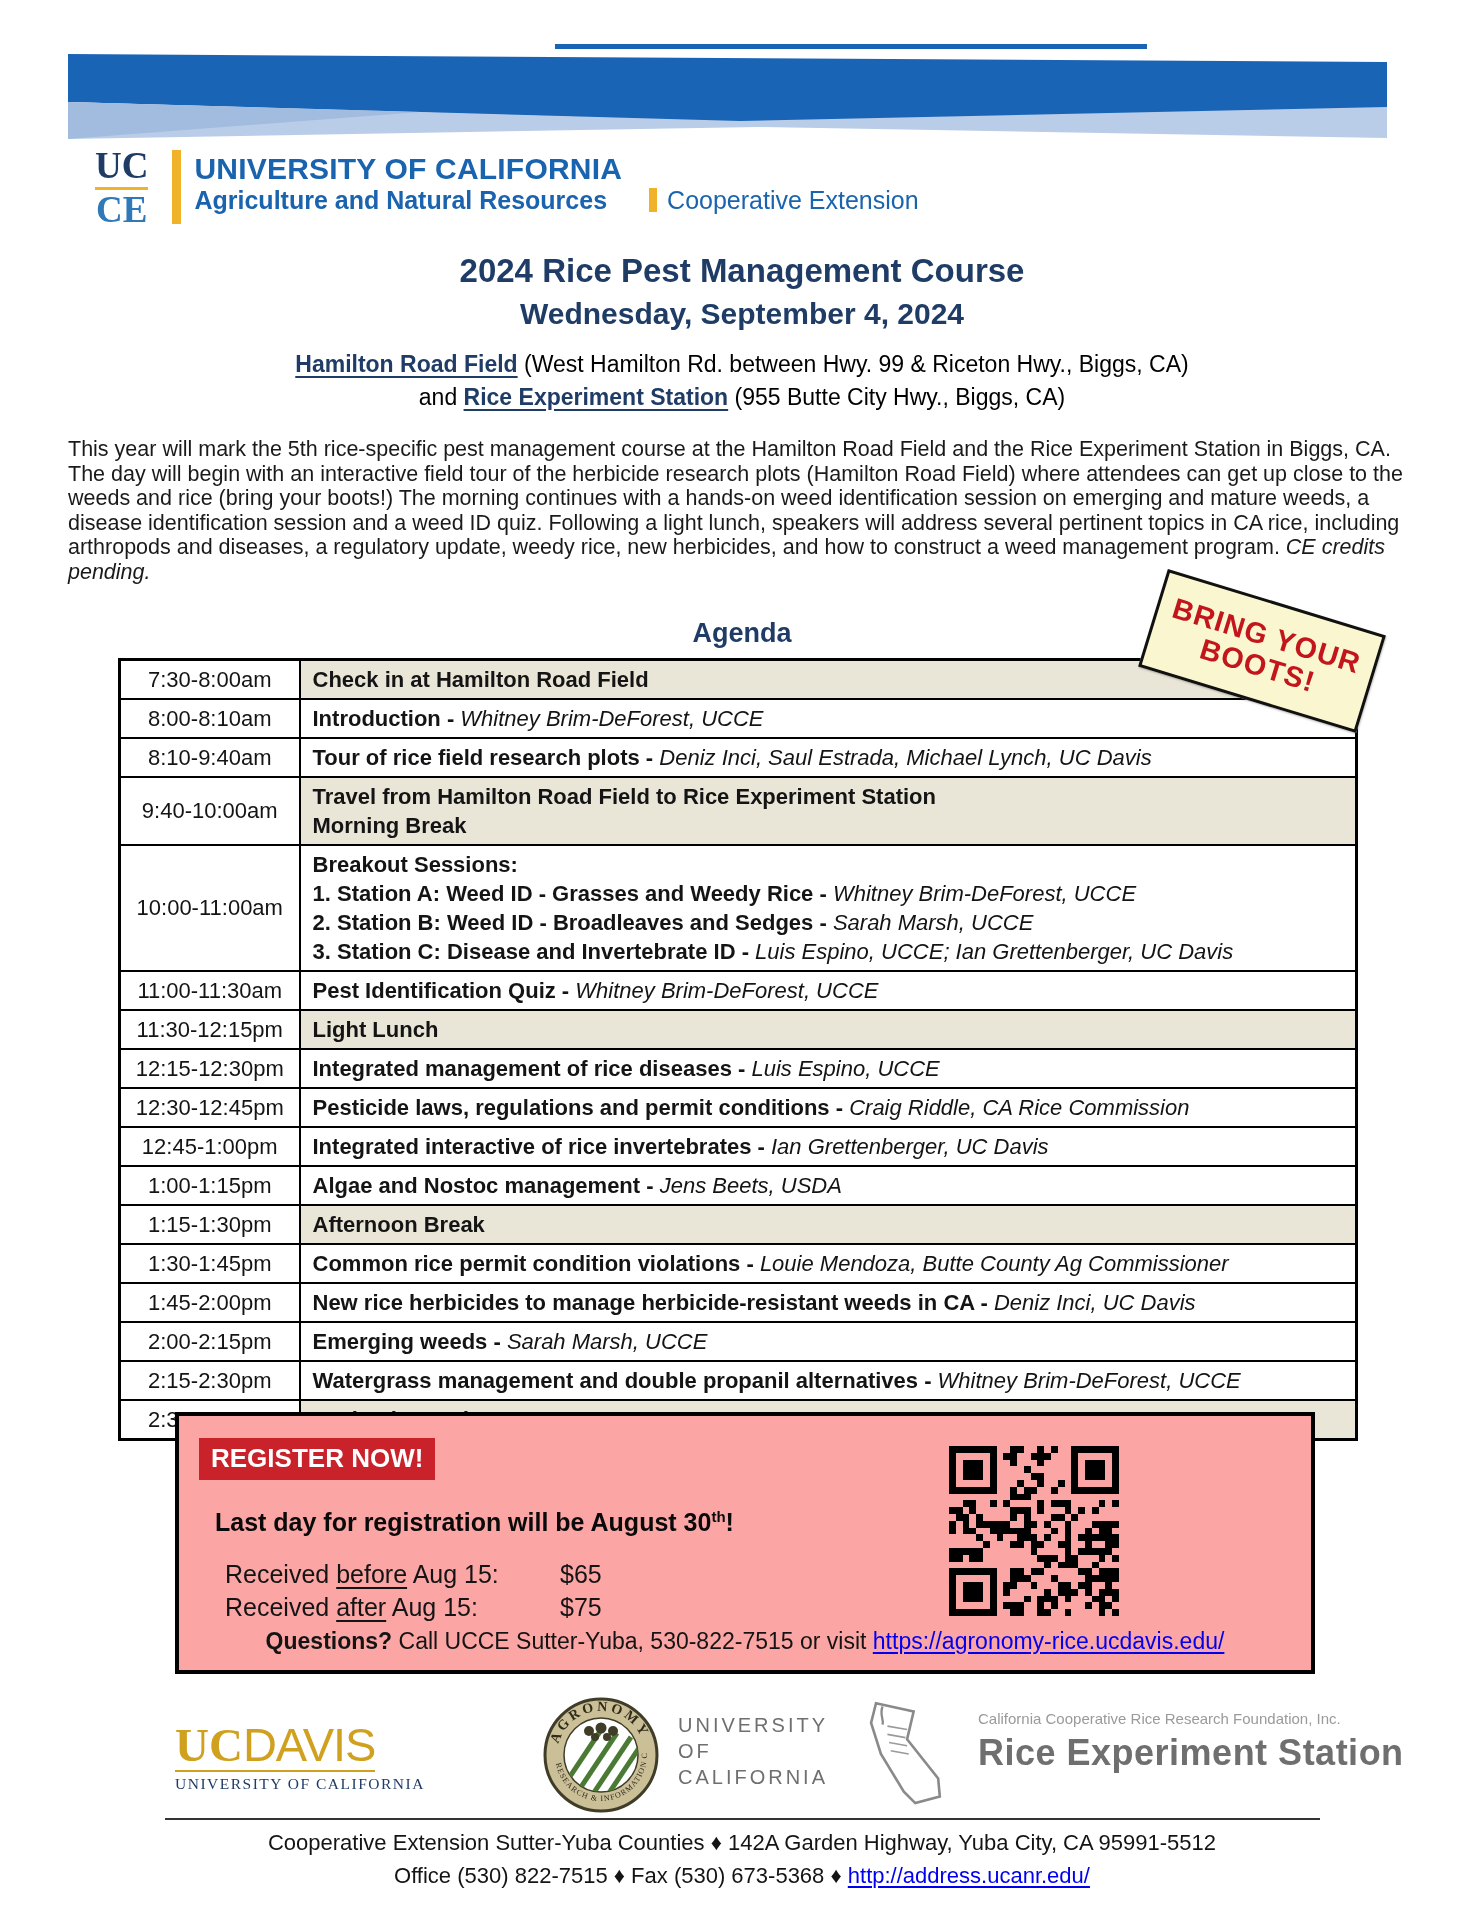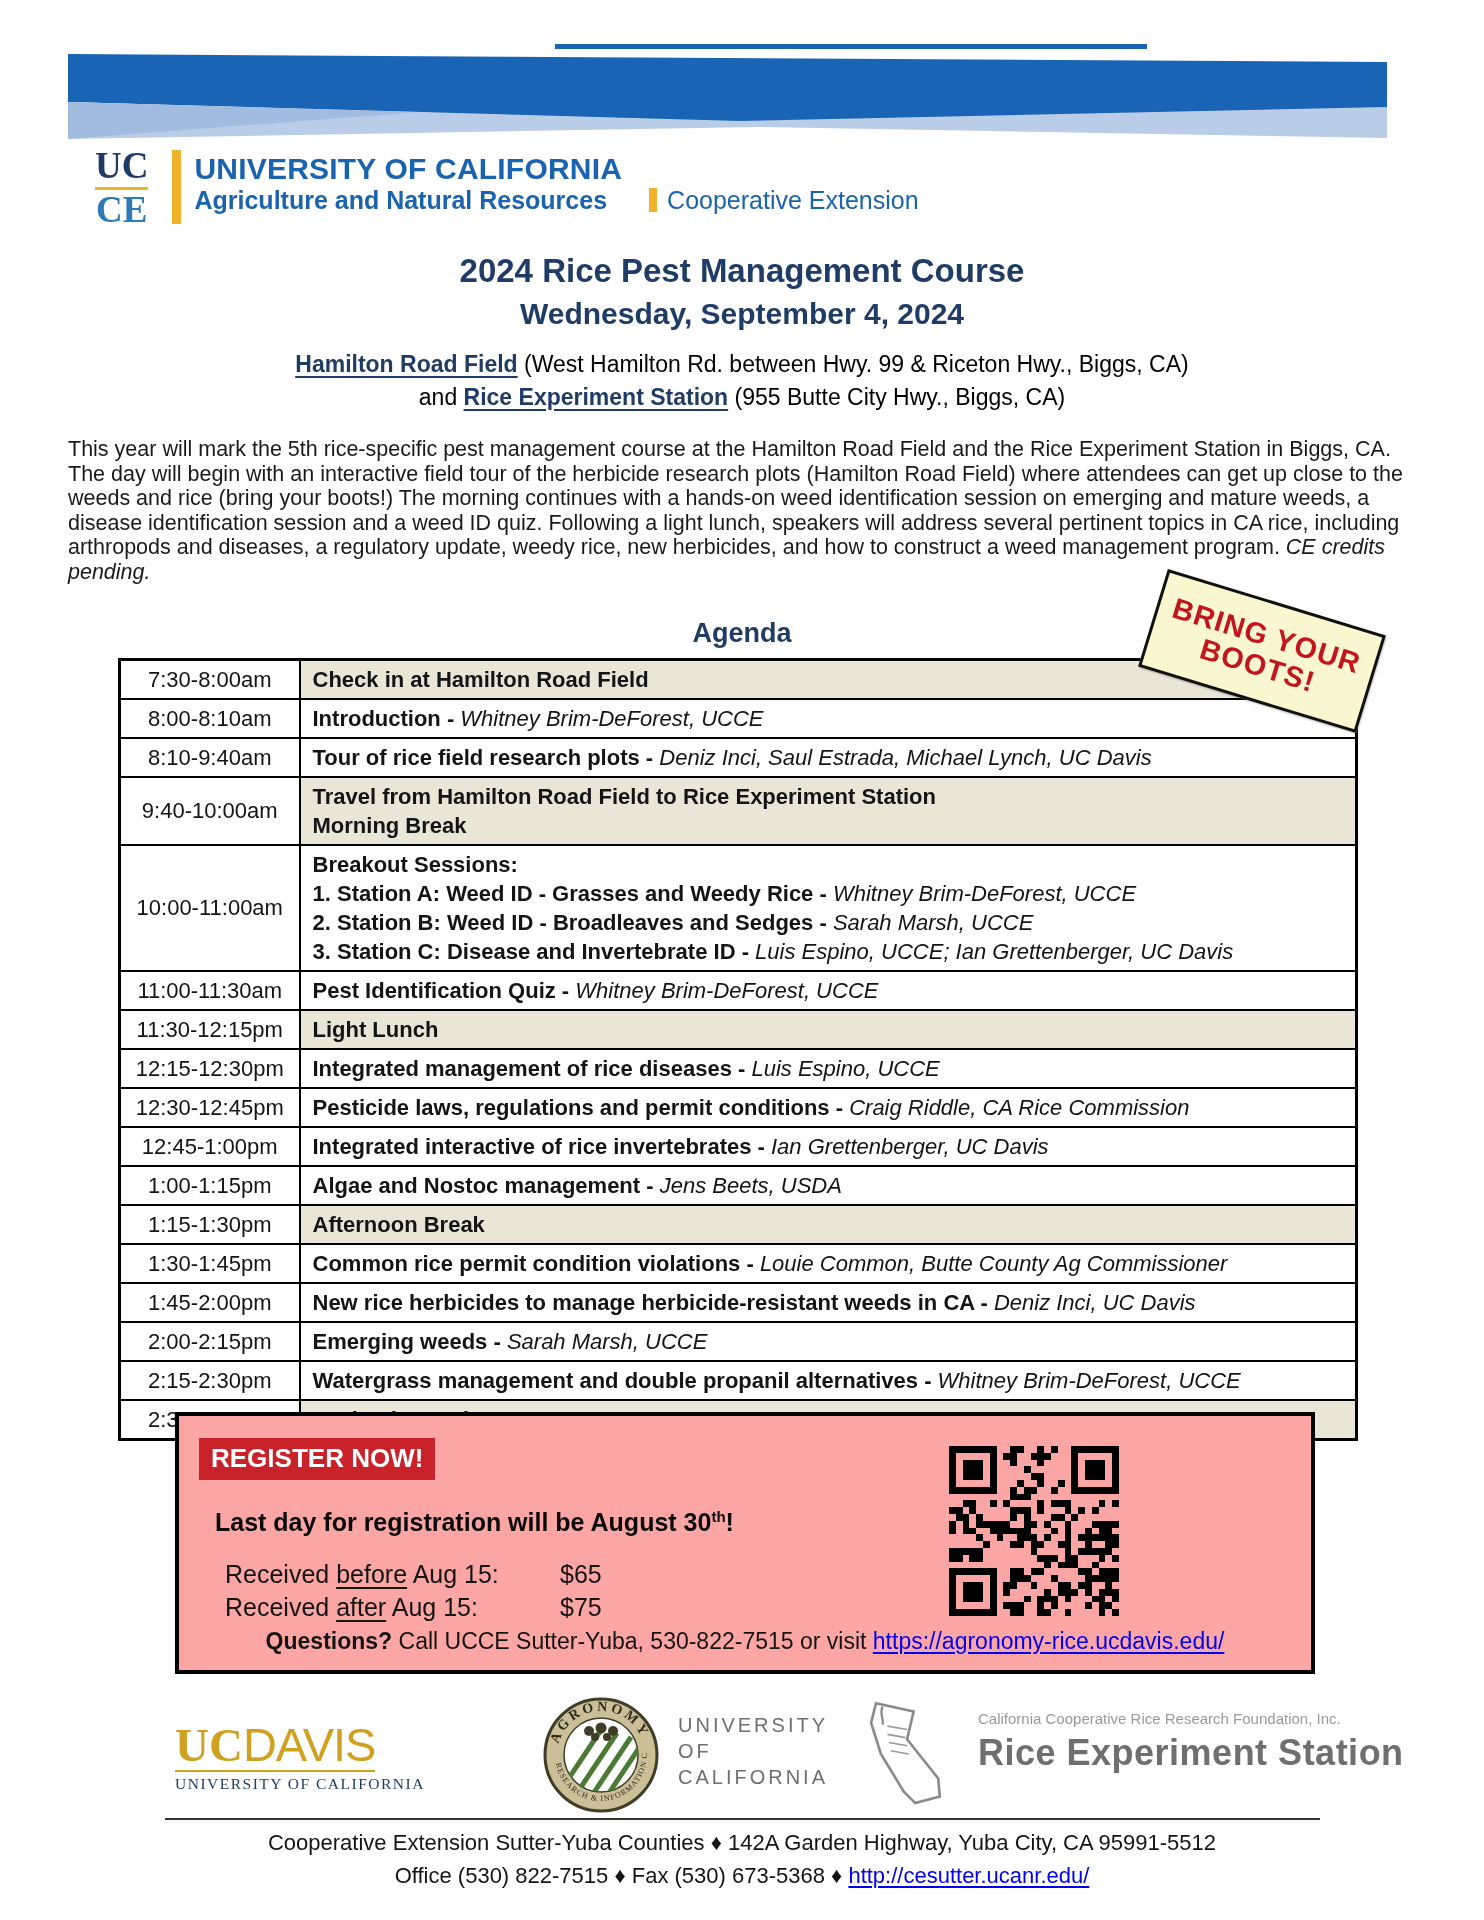--- a/index.html
+++ b/index.html
@@ -199,21 +199,21 @@
         </tr>
         <tr>
           <td class="time">1:15-1:30pm</td>
           <td class="desc shaded">
             <div class="line"><span class="s-b">Afternoon Break</span></div>
           </td>
         </tr>
         <tr>
           <td class="time">1:30-1:45pm</td>
           <td class="desc">
-            <div class="line"><span class="s-b">Common rice permit condition violations - </span><span class="s-i">Louie Common, Butte County Ag Commissioner</span></div>
+            <div class="line"><span class="s-b">Common rice permit condition violations - </span><span class="s-i">Louie Mendoza, Butte County Ag Commissioner</span></div>
           </td>
         </tr>
         <tr>
           <td class="time">1:45-2:00pm</td>
           <td class="desc">
             <div class="line"><span class="s-b">New rice herbicides to manage herbicide-resistant weeds in CA - </span><span class="s-i">Deniz Inci, UC Davis</span></div>
           </td>
         </tr>
         <tr>
           <td class="time">2:00-2:15pm</td>
@@ -594,15 +594,15 @@
       <line x1="16" y1="26" x2="27" y2="28"></line>
         <line x1="17" y1="31" x2="28" y2="33"></line>
     </g>
     <path d="M12,4 C10,9 13,12 12,15" fill="none" stroke="#8a8a8a" stroke-width="1.4"></path>
   </svg>
   <div class="res-small">California Cooperative Rice Research Foundation, Inc.</div>
   <div class="res-big">Rice Experiment Station</div>
 
   <div class="foot-rule"></div>
   <div class="foot1">Cooperative Extension Sutter-Yuba Counties ♦ 142A Garden Highway, Yuba City, CA  95991-5512</div>
-  <div class="foot2"><span>Office (530) 822-7515 ♦ Fax (530) 673-5368 ♦ </span><a href="#">http://cesutter.ucanr.edu/</a></div>
+  <div class="foot2"><span>Office (530) 822-7515 ♦ Fax (530) 673-5368 ♦ </span><a href="#">http://address.ucanr.edu/</a></div>
 
 </div>
 
 </body></html>

